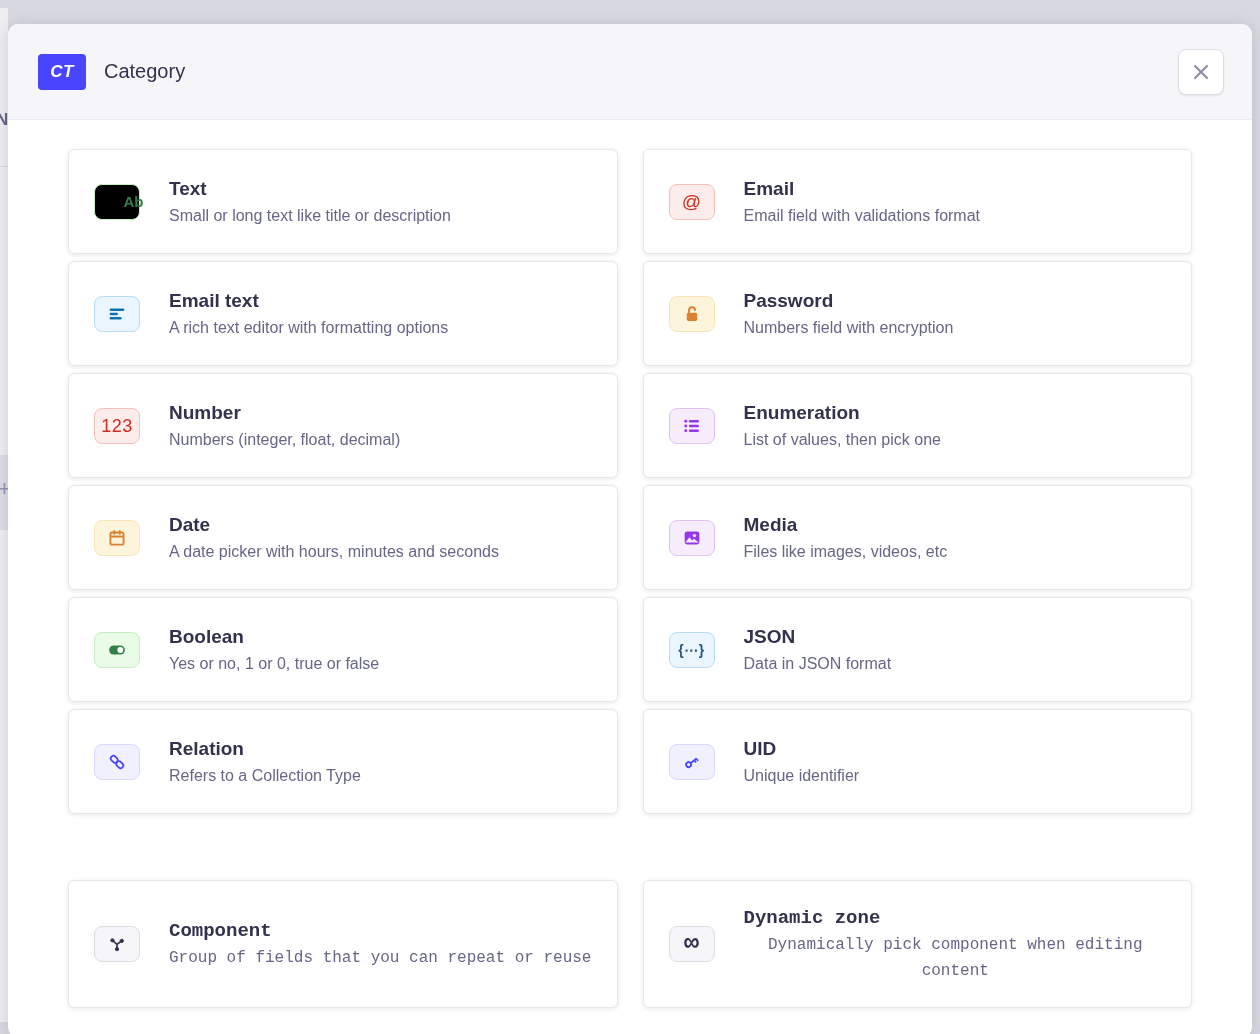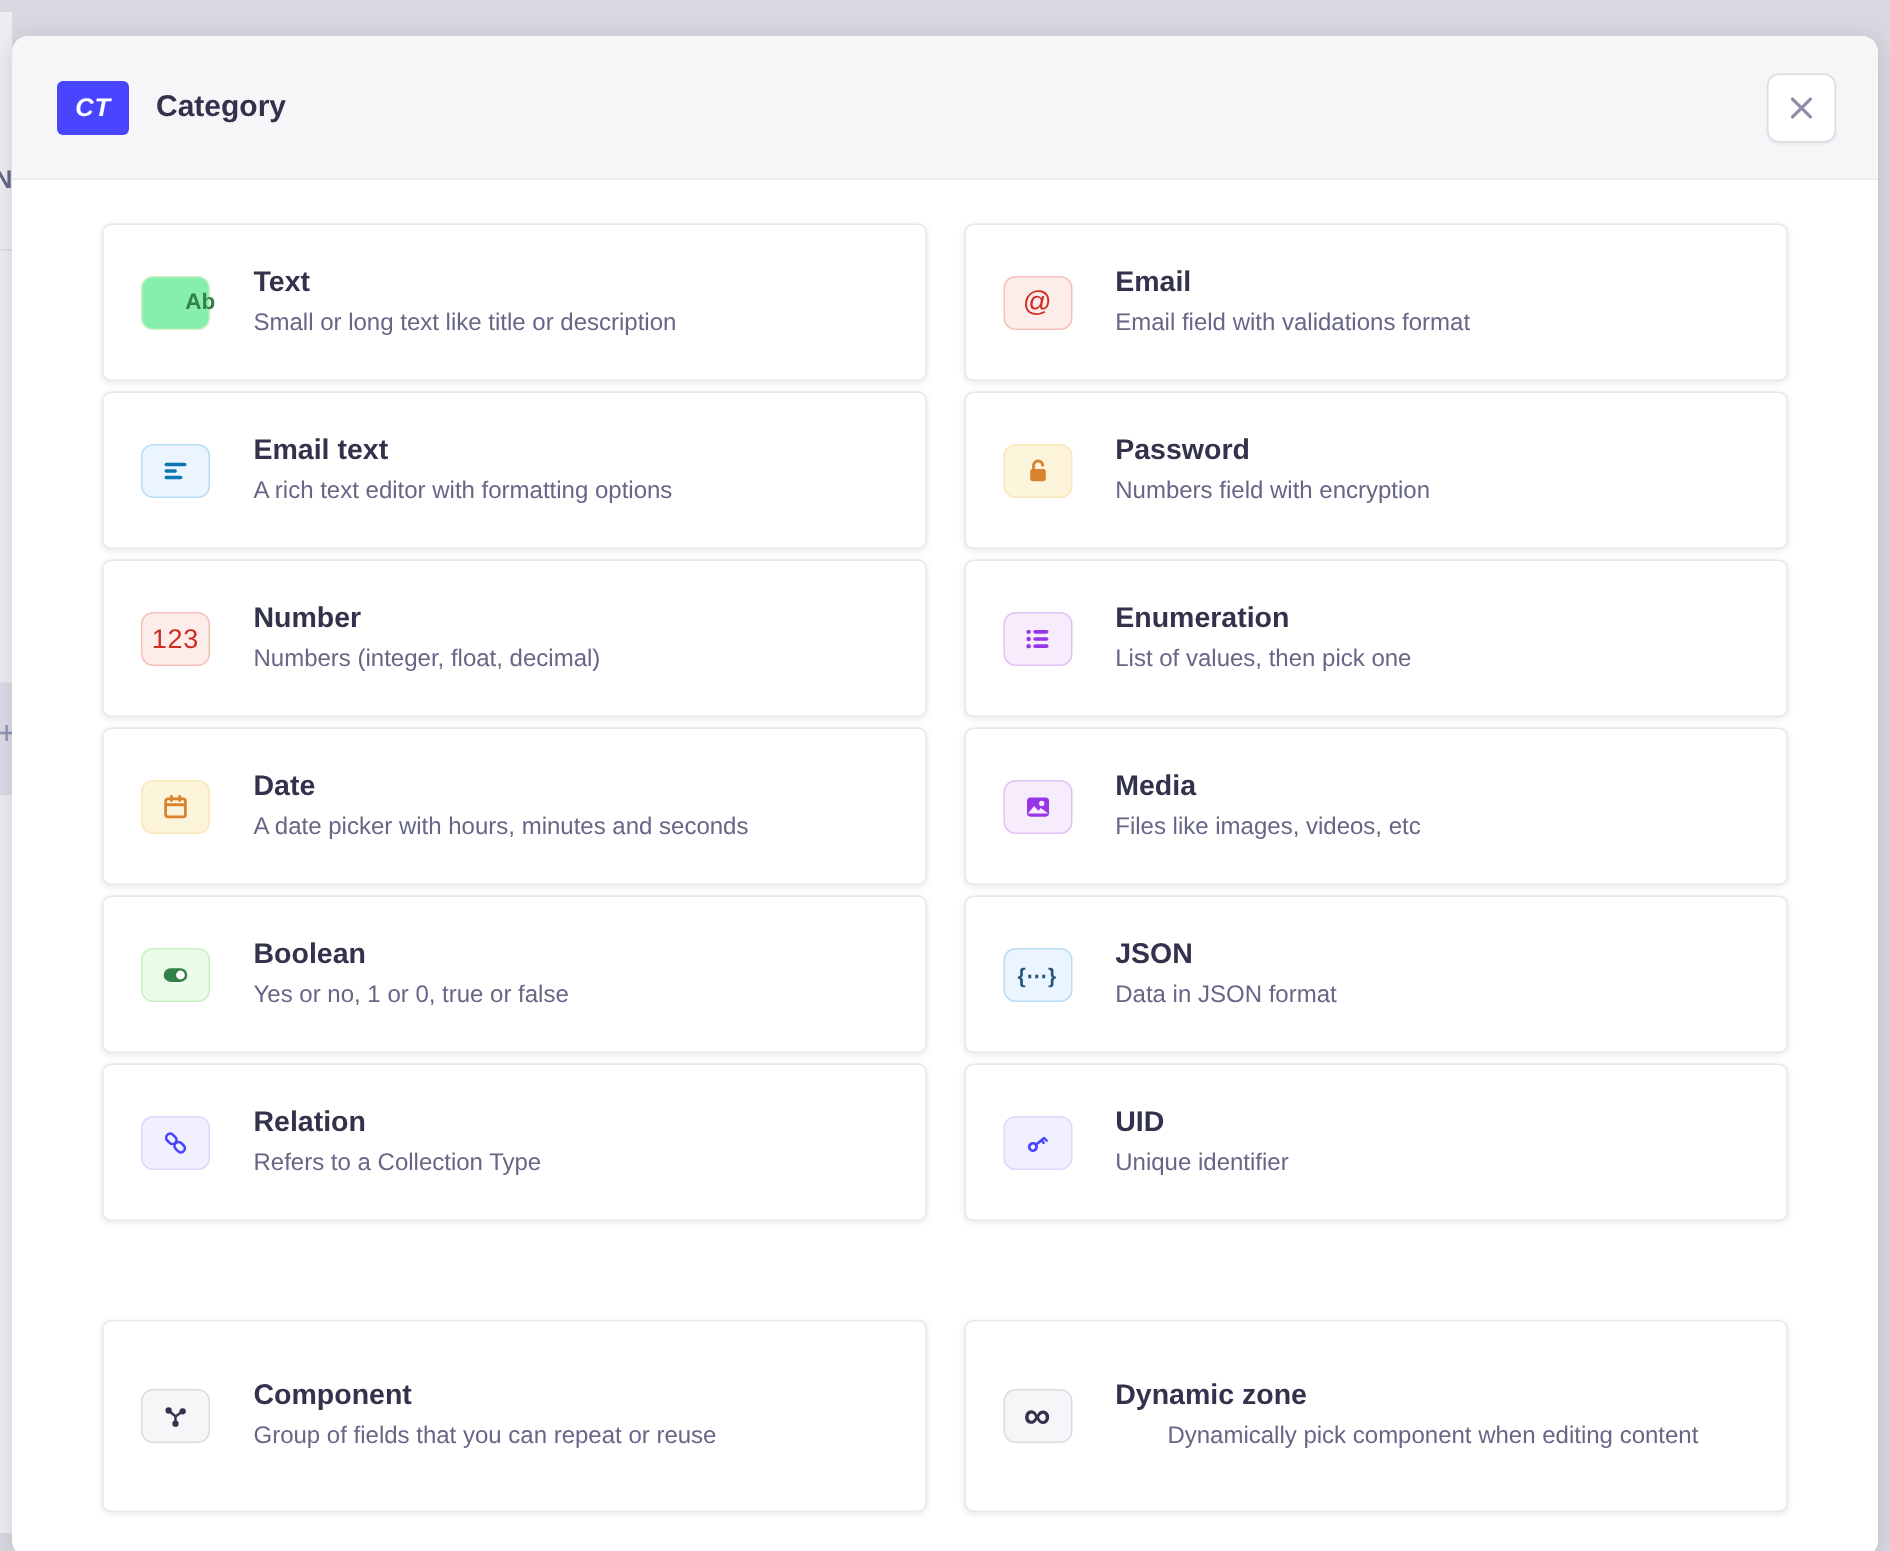--- a/index.html
+++ b/index.html
@@ -37,37 +37,37 @@
     height:96px; background:#f6f6f9; border-bottom:1px solid #eaeaef;
     display:flex; align-items:center; padding:0 28px 0 30px;
   }
   .ct-badge {
     width:48px; height:36px; border-radius:4px; background:#4945ff;
     color:#ffffff; font-weight:700; font-style:italic; font-size:17px;
     display:flex; align-items:center; justify-content:center;
     letter-spacing:0.5px;
   }
   .modal-title {
-    margin-left:18px; font-size:20px; font-weight:700; color:#32324d;
+    margin-left:18px; font-size:20px; font-weight:400; color:#32324d;
   }
   .spacer { flex:1; }
   .close-btn {
     width:46px; height:46px; background:#ffffff;
     border:1px solid #dcdce4; border-radius:8px;
     display:flex; align-items:center; justify-content:center;
     cursor:pointer; box-shadow:0 1px 2px rgba(33,33,52,0.08);
   }
 
   
   .modal-body { padding:29px 60px 28px 60px; }
   .grid {
     display:grid; grid-template-columns:1fr 1fr;
     column-gap:25px; row-gap:7px;
   }
-  .grid.advanced { margin-top:66px; }
+  .grid.advanced { margin-top:66px;font-family:Liberation Mono, monospace; }
   .card {
     background:#ffffff; border:1px solid #e7e7ee; border-radius:6px;
     box-shadow:0 1px 4px rgba(33,33,52,0.10);
     height:105px; display:flex; align-items:center;
     padding:0 24px 0 25px; cursor:pointer;
   }
   .card.tall { height:128px; }
   .iconbox {
     flex:0 0 auto; width:46px; height:36px; border-radius:8px;
     border:1px solid transparent;
@@ -99,21 +99,21 @@
         <svg width="22" height="22" viewBox="0 0 24 24">
             <path d="M5.5 5.5 L18.5 18.5 M18.5 5.5 L5.5 18.5" stroke="#8e8ea9" stroke-width="2.4" stroke-linecap="round"></path>
           </svg>
       </span>
     </button>
   </div>
 
   <div class="modal-body">
     <div class="grid" id="grid-default">
         <div class="card">
-          <span class="iconbox" style="background: #86efac; border-color: rgb(198, 240, 194); color: rgb(50, 128, 72); padding-left: 33px;">
+          <span class="iconbox" style="background: #000000; border-color: rgb(198, 240, 194); color: rgb(50, 128, 72); padding-left: 33px;">
             <span class="glyph" style="font-weight:700">Ab</span>
           </span>
           <span class="cardtext">
             <span class="card-title">Text</span>
             <span class="card-desc">Small or long text like title or description</span>
           </span>
         </div>
         <div class="card">
           <span class="iconbox" style="background: rgb(252, 236, 234); border-color: rgb(245, 192, 184); color: rgb(208, 43, 32);">
             <span class="glyph" style="font-size:19px">@</span>

